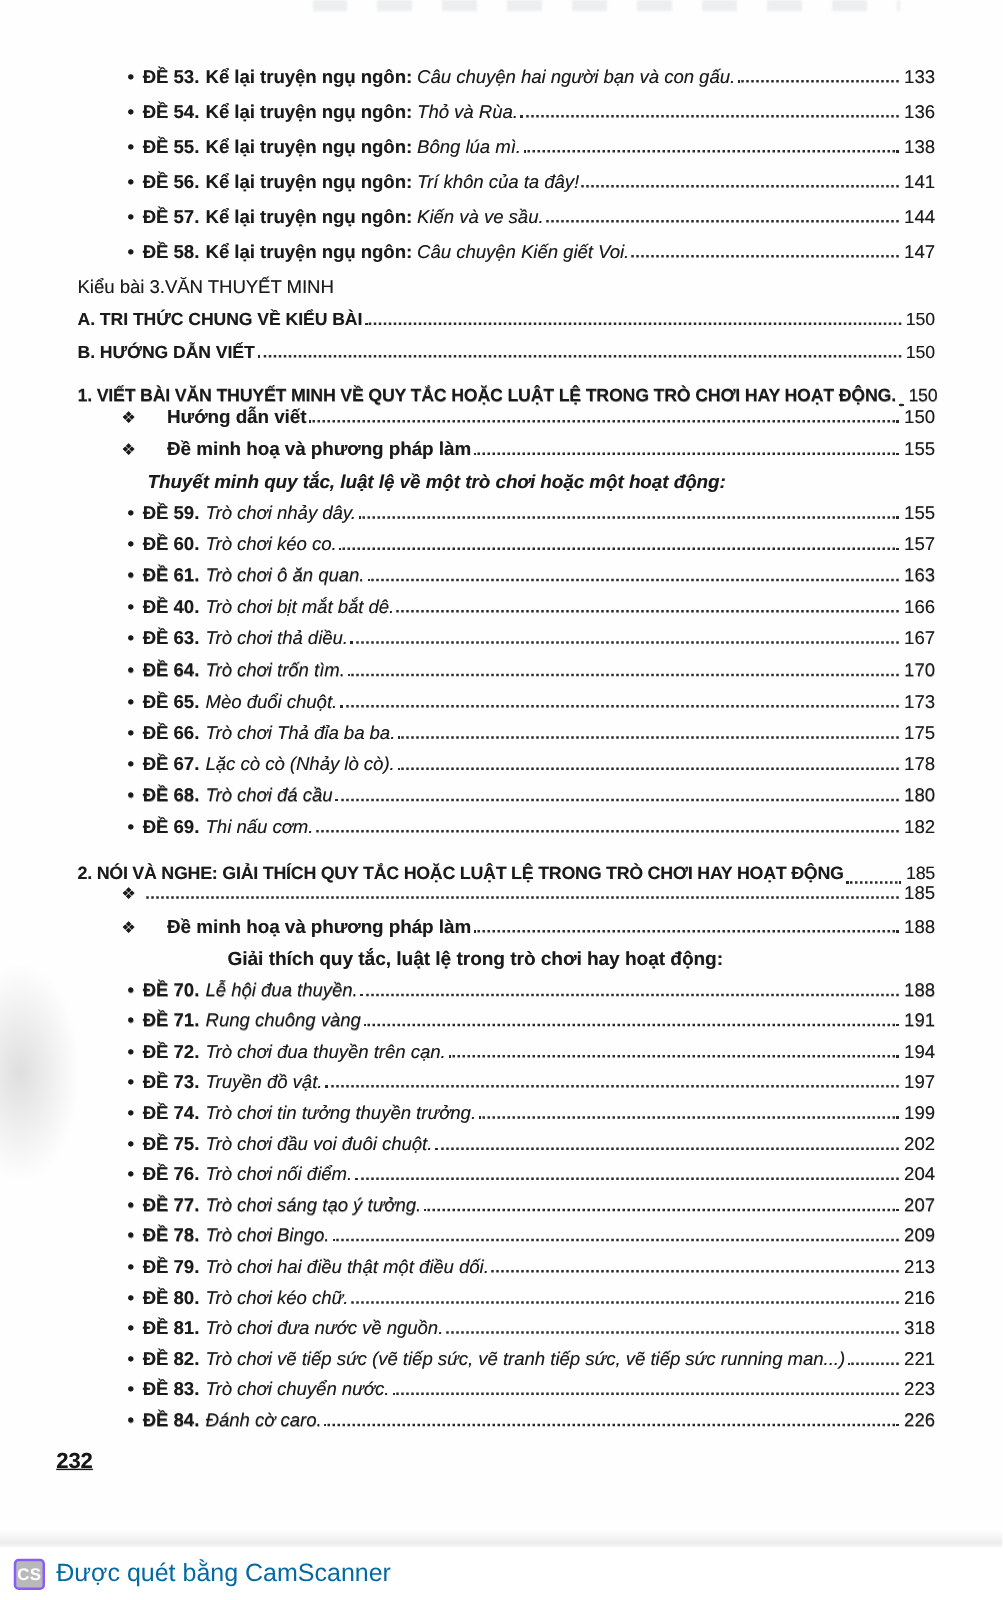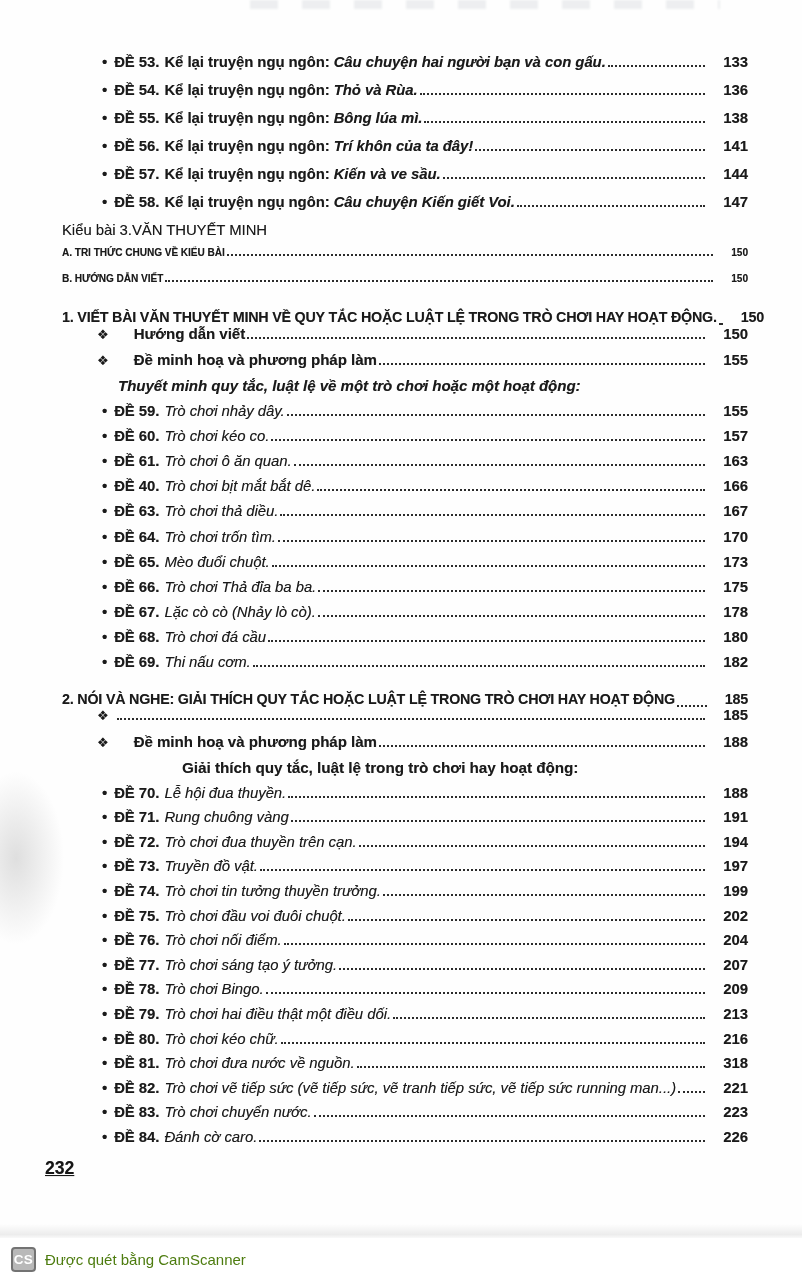--- a/index.html
+++ b/index.html
@@ -27,57 +27,57 @@
     text-shadow:0.2px 0.2px 0.35px rgba(25,25,25,0.45);
   }
   .row{display:flex;align-items:baseline;white-space:nowrap;height:24.6px;font-size:14.8px;}
   .row:nth-child(-n+6){height:28px;}
   .row:nth-child(n+14):nth-child(-n+24){height:25.2px;}
 
   .bullet{font-weight:700;margin:0 7px 0 40px;}
   .label{font-weight:700;margin-right:5px;}
   .prefix{font-weight:700;margin-right:4px;}
   .title{font-style:italic;}
-  .row:nth-child(-n+6) .title{font-weight:700;}
-
-  .t-h{height:26px;font-weight:700;font-size:10px;}
+  .row:nth-child(-n+6) .title{font-weight:400;}
+
+  .t-h{height:26px;font-weight:700;font-size:14px;}
   .t-h2{height:26px;font-weight:700;font-size:14.2px;letter-spacing:-0.15px;align-items:flex-end;}
   .t-h2:nth-child(25){height:27px;}
 
   .t-d{height:26px;}
   .t-d .dia{margin:0 6px 0 35px;font-size:13px;}
   .t-d .dtext{font-weight:700;font-size:15px;padding-left:19px;}
 
   .t-g{display:block;height:26px;margin-left:56px;font-weight:700;font-style:italic;font-size:15px;}
   .t-g2{display:block;height:26px;margin-left:120px;font-weight:700;font-size:15.2px;}
 
   .dots{flex:1;min-width:4px;height:3px;border-bottom:2px dotted #2b2b2b;margin:0 2px;}
-  .pg{font-weight:700;margin-left:16px;}
+  .pg{font-weight:400;margin-left:2px;}
 
   .page-number{
     position:absolute;left:45px;top:1158px;
     font-weight:700;font-size:17.5px;color:#161616;
     text-shadow:0.2px 0.2px 0.35px rgba(25,25,25,0.45);
     text-decoration:underline;
   }
   .page-edge{
     position:absolute;left:0;right:0;top:1224px;height:14px;
     background:linear-gradient(to bottom,rgba(0,0,0,0) 0%,rgba(0,0,0,0.07) 75%,rgba(0,0,0,0.02) 100%);
   }
   .footer{
     position:absolute;left:0;right:0;bottom:0;height:42px;background:#ffffff;
     display:flex;align-items:center;gap:9px;padding-left:11px;box-sizing:border-box;
   }
   .cs-badge{
     width:25px;height:25px;box-sizing:border-box;
-    background:#b9b9b9;border:2px solid #737373;border-radius:4px;
+    background:#b9b9b9;border:2px solid #8b5cf6;border-radius:4px;
     color:#ffffff;font-weight:700;font-size:13.5px;
     display:flex;align-items:center;justify-content:center;letter-spacing:0.3px;
   }
-  .footer-text{color:#4d7c0f;font-size:15px;}
+  .footer-text{color:#0369a1;font-size:20px;}
 </style>
 </head>
 <body>
 
 <div class="scan-page">
   <div class="bleed"></div>
   <div class="smudge"></div>
   <div class="toc">
       <div class="row t-entry">
         <span class="bullet">•</span>

